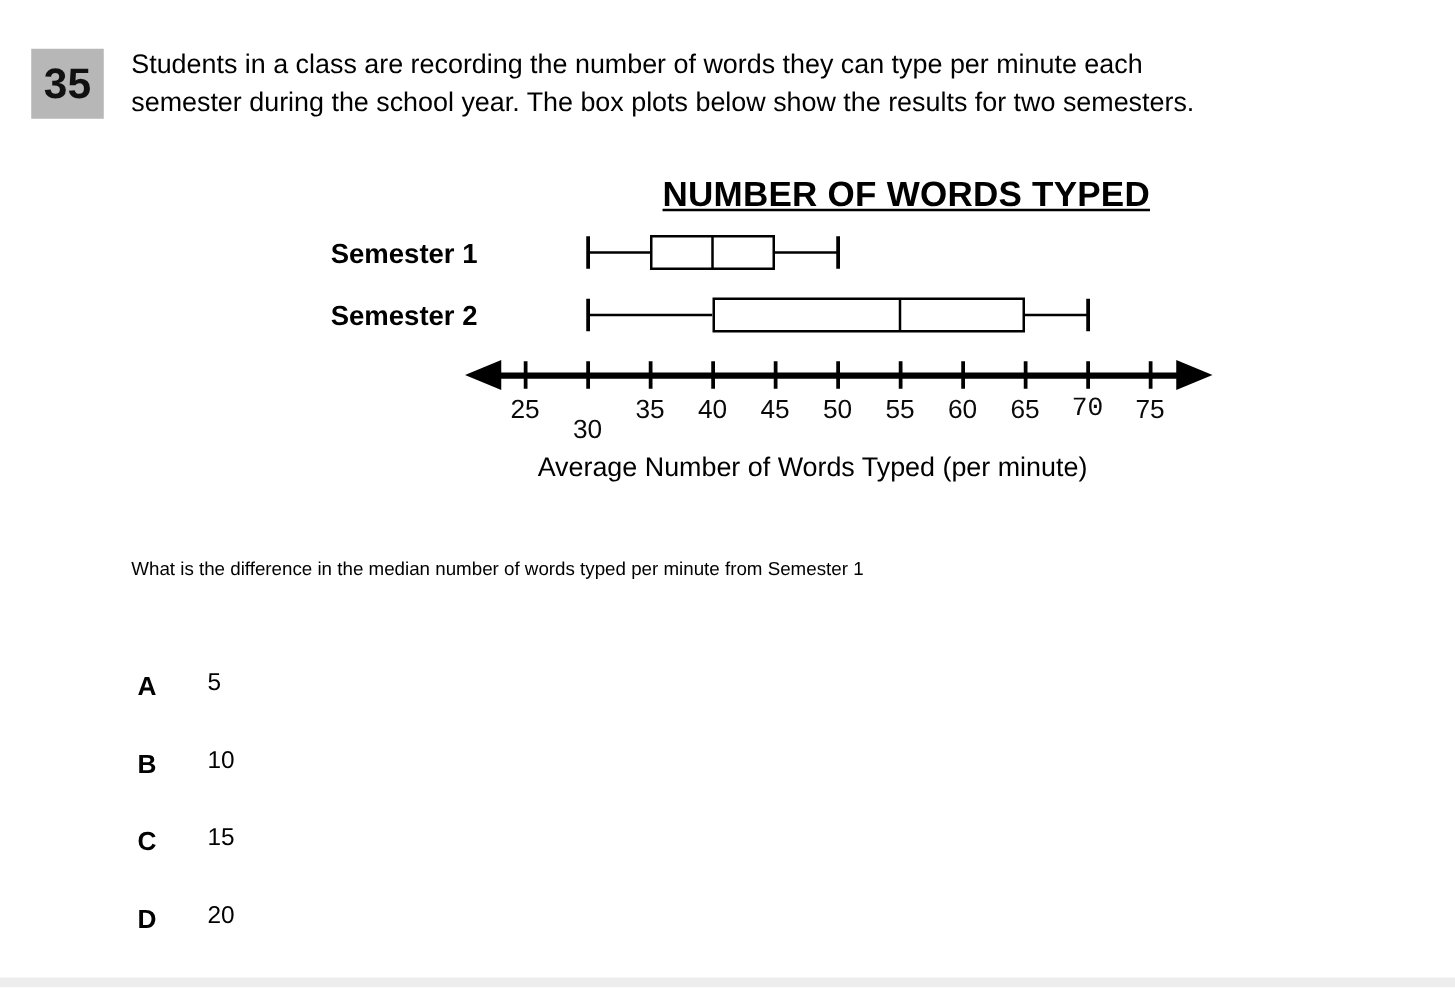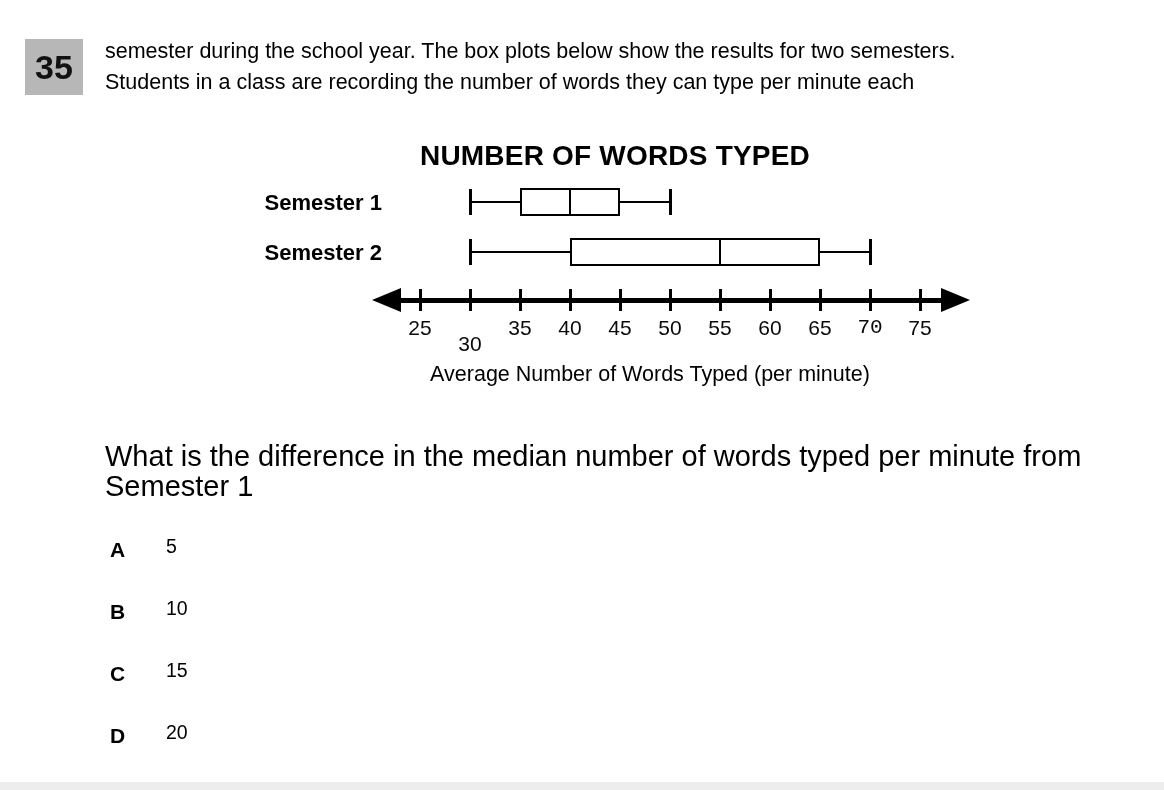--- a/index.html
+++ b/index.html
@@ -12,26 +12,26 @@
 
   
   .qbadge {
     left:25px; top:39px; width:58px; height:56px;
     background:#b7b7b7; display:flex; align-items:center; justify-content:center;
     font-size:34px; font-weight:700; color:#111;
   }
 
   
   .intro { left:105px; top:36px; width:1020px; font-size:21.5px; line-height:31px; }
-  .prompt { left:105px; top:441px; width:1020px; font-size:29px; line-height:30px; }
+  .prompt { left:105px; top:441px; width:1020px; font-size:15px; line-height:30px; }
 
   
   .chart-title {
-    left:420px; top:140px; width:500px; text-align:left;
-    font-size:28px; font-weight:700; letter-spacing:0.2px;
+    left:420px; top:140px; width:500px; text-align:right;
+    font-size:28px; font-weight:700; letter-spacing:0.2px;text-decoration:underline;
   }
   .sem-label { width:210px; text-align:right; font-size:22px; font-weight:700; }
   .sem-label.s1 { left:172px; top:190px; }
   .sem-label.s2 { left:172px; top:240px; }
 
   #plot-layer { left:0; top:0; width:1164px; height:790px; pointer-events:none; }
   #plot-layer > div { position:absolute; }
 
   .axis-line { left:398px; top:298px; width:546px; height:5px; background:#000; }
   .arrow { width:0; height:0; border-top:12px solid transparent; border-bottom:12px solid transparent; }
@@ -57,22 +57,22 @@
   .tick-label { text-align:center; font-size:21px; color:#0a0a0a; }
 </style>
 </head>
 <body>
 
 <div class="page">
 
   <div class="abs qbadge">35</div>
 
   <div class="abs intro">
+    <div>Students in a class are recording the number of words they can type per minute each</div>
     <div>semester during the school year. The box plots below show the results for two semesters.</div>
-    <div>Students in a class are recording the number of words they can type per minute each</div>
   </div>
 
   <div class="abs chart-title">NUMBER OF WORDS TYPED</div>
 
   <div class="abs sem-label s1">Semester 1</div>
   <div class="abs sem-label s2">Semester 2</div>
 
   <div class="abs axis-line"></div>
   <div class="abs arrow left"></div>
   <div class="abs arrow right"></div>

